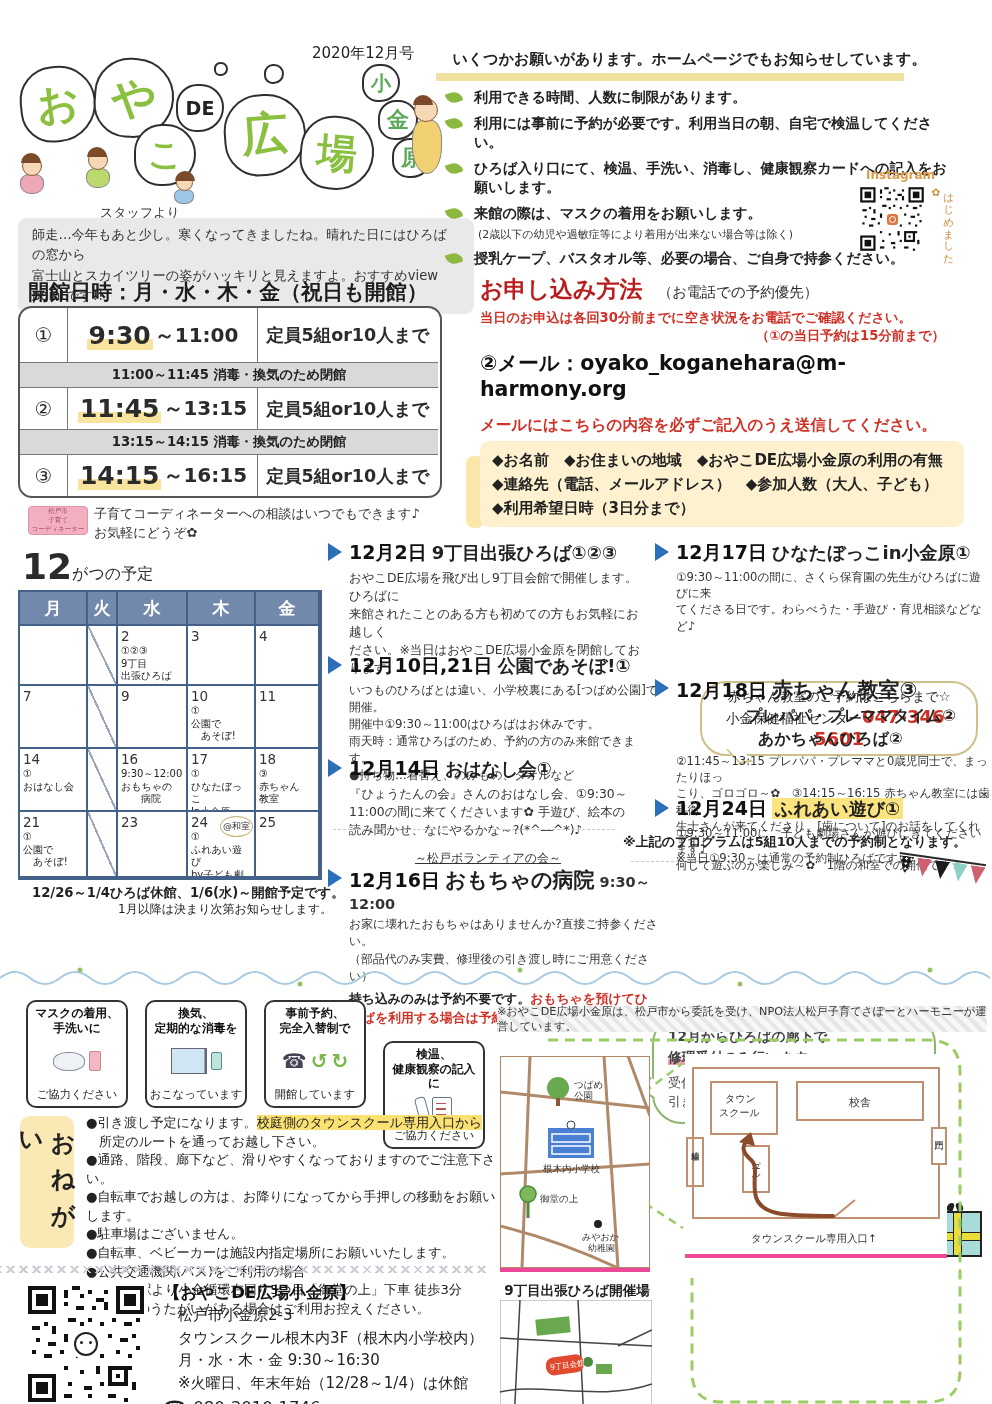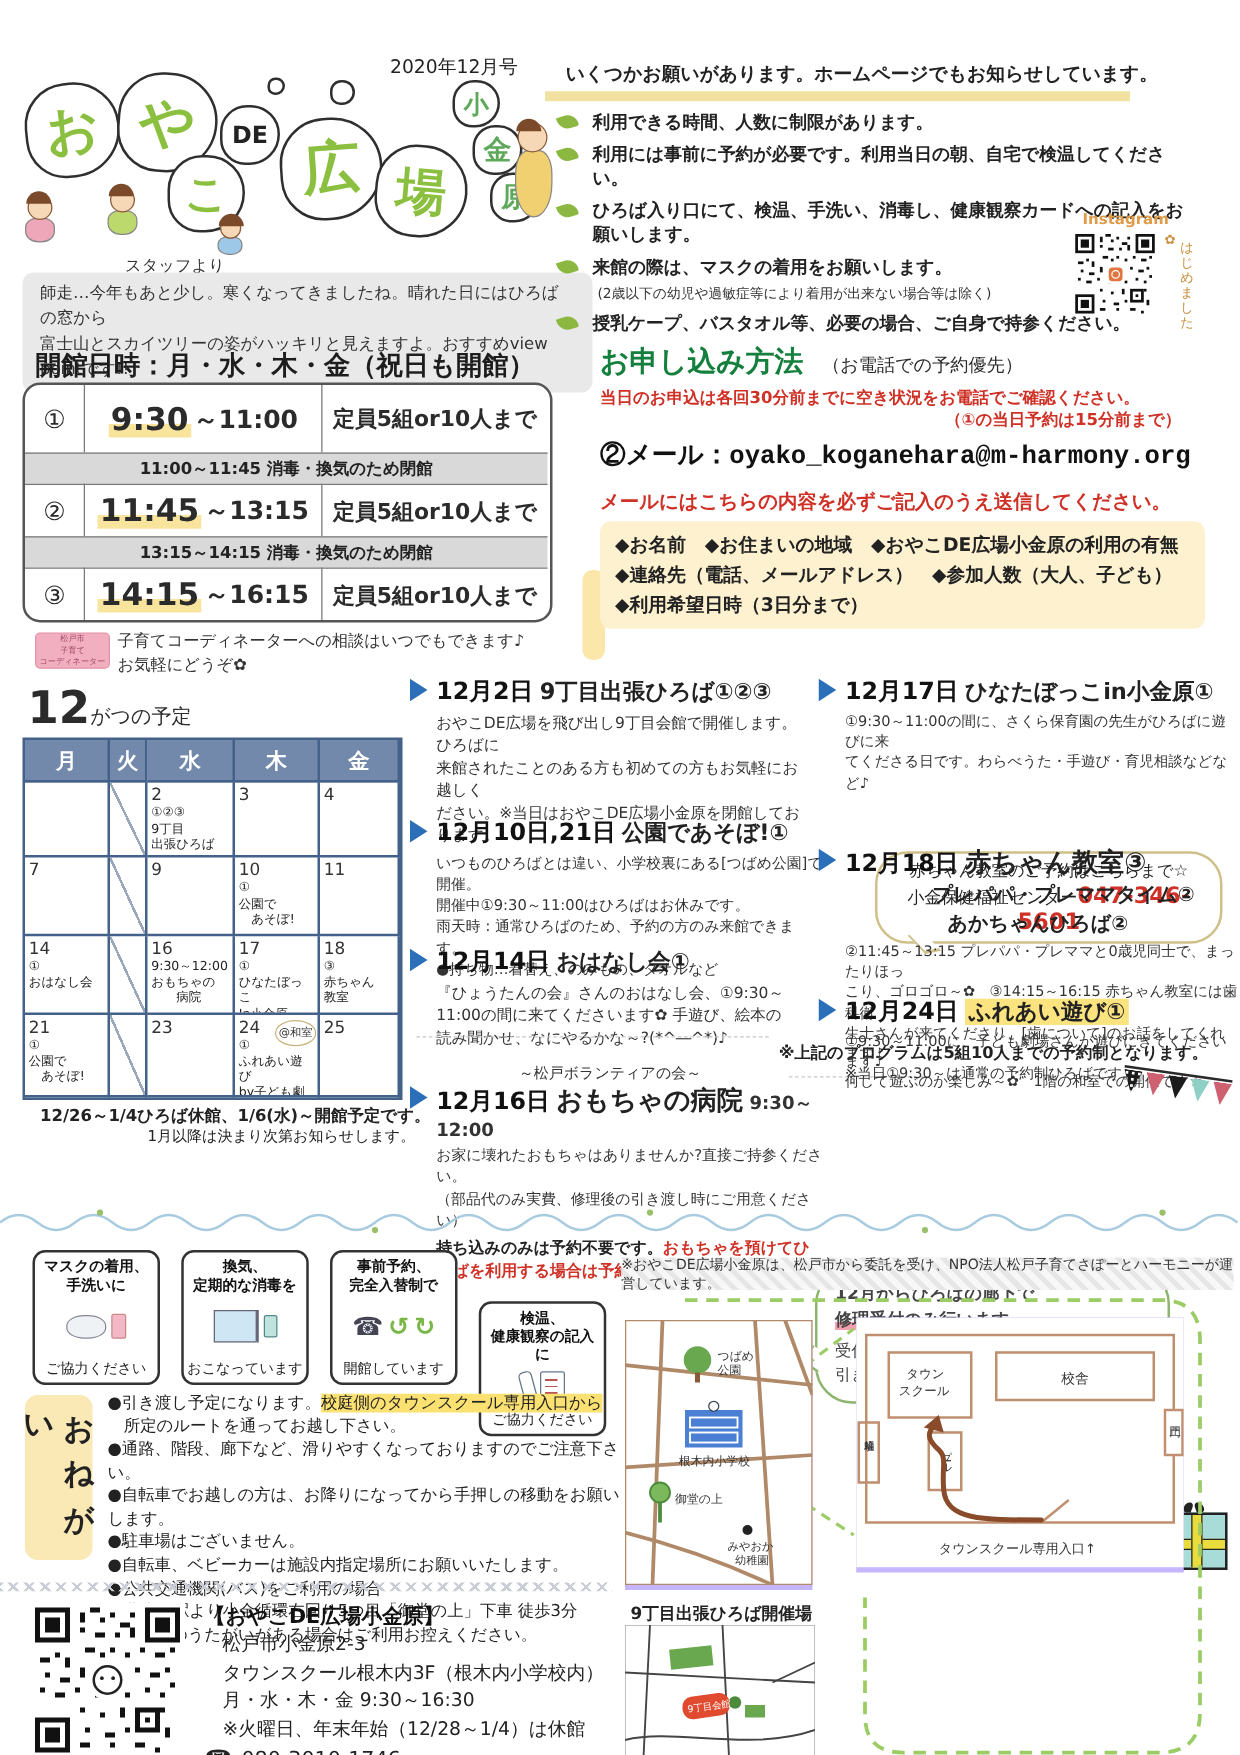--- a/index.html
+++ b/index.html
@@ -39,21 +39,21 @@
   .ht-no{justify-content:center;font-size:20px;border-right:1.5px solid #777;}
   .ht-time{justify-content:center;gap:2px;border-right:1.5px solid #777;}
   .ht-start{font-size:25px;font-weight:bold;background:linear-gradient(transparent 62%,#f9e49e 62%);padding:0 2px;}
   .ht-end{font-size:20px;font-weight:600;}
   .ht-cap{justify-content:center;font-size:17.5px;font-weight:bold;}
   .ht-break{grid-column:1/4;justify-content:center;background:#d9d9d9;font-size:13.2px;font-weight:bold;color:#222;}
   .coordbadge{background:#f2afc0;border:1px solid #e294ab;border-radius:4px;color:#a04a66;
       font-size:6.5px;line-height:1.35;text-align:center;display:flex;align-items:center;justify-content:center;}
   .ytab{background:#fbe7a9;border-radius:8px;}
   
-  .ap-title{font-size:23px;font-weight:bold;color:#15803d;}
+  .ap-title{font-size:23px;font-weight:bold;color:#b91c1c;}
   .ap-sub{font-size:14.5px;font-weight:normal;text-align:center;}
   .red{color:#cf3126;}
   .ap-note{font-size:13.2px;font-weight:600;}
   .ap-line{font-size:20.5px;font-weight:bold;color:#111;}
   .ap-mailnote{font-size:15.5px;font-weight:bold;}
   .ap-ybox{background:#fdf1cf;border-radius:9px;padding:7px 12px;font-size:15px;font-weight:bold;line-height:1.6;color:#222;}
   
   .cal-title-num{font-size:36px;font-weight:bold;}
   .cal-title-suf{font-size:16px;font-weight:normal;}
   .cg{display:grid;grid-template-columns:68px 30px 70px 68px 64px;grid-template-rows:34px 60px 63px 63px 66px;
@@ -121,21 +121,21 @@
       writing-mode:vertical-rl;text-orientation:upright;font-size:24px;font-weight:bold;letter-spacing:8px;color:#222;}
   .onegai-items{font-size:13.1px;line-height:1.42;color:#222;}
   .hl-o{background:#fbe172;}
   .zigzag{height:7px;background:
       repeating-linear-gradient(135deg,#c9ced6 0 2px,transparent 2px 9px),
       repeating-linear-gradient(45deg,#c9ced6 0 2px,transparent 2px 9px);}
   .contact-name{font-size:16.5px;font-weight:bold;color:#111;}
   .contact-line{font-size:15px;color:#222;line-height:1.5;}
   .contact-row{display:flex;align-items:center;gap:8px;font-size:16px;color:#222;margin-top:3px;}
   .cicon{font-size:17px;}
-  .map-frame{background:#c4b5fd;}
+  .map-frame{background:#ec4899;}
   .map3-title{font-size:13.5px;font-weight:bold;color:#222;text-align:center;}
   .bottomline{border-top:1.5px solid #cfd8dd;}
   svg text{font-family:"DejaVu Sans","Liberation Sans",sans-serif;}
   .vtext{writing-mode:vertical-rl;}
 </style>
 </head>
 <body>
 
 <div id="page">
 
@@ -331,21 +331,21 @@
 子育て
 コーディネーター</div>
   <div class="abs pre" style="left:94px;top:477px;font-size:13px;color:#333;line-height:1.45;">子育てコーディネーターへの相談はいつでもできます♪
 お気軽にどうぞ✿</div>
 
   <div class="abs" style="left:480px;top:246px;width:505px;">
     <div><span class="ap-title">お申し込み方法</span>
          <span class="ap-sub" style="margin-left:10px;">（お電話での予約優先）</span></div>
     <div class="ap-note red" style="margin-top:4px;">当日のお申込は各回30分前までに空き状況をお電話でご確認ください。</div>
     <div class="ap-note red" style="text-align:right;width:465px;">（①の当日予約は15分前まで）</div>
-    <div class="ap-line" style="margin-top:4px;font-family:Liberation Mono, monospace;">②メール：oyako_koganehara@m-harmony.org</div>
+    <div class="ap-line" style="margin-top:4px;">②メール：oyako_koganehara@m-harmony.org</div>
     <div class="ap-mailnote red" style="margin-top:14px;">メールにはこちらの内容を必ずご記入のうえ送信してください。</div>
     <div class="ap-ybox pre" style="margin-top:5px;width:460px;">◆お名前　◆お住まいの地域　◆おやこDE広場小金原の利用の有無
 ◆連絡先（電話、メールアドレス）　◆参加人数（大人、子ども）
 ◆利用希望日時（3日分まで）</div>
   </div>
 
   <div class="abs" style="left:22px;top:518px;">
     <span class="cal-title-num">12</span><span class="cal-title-suf">がつの予定</span>
   </div>
   <div class="abs cg" style="left:18px;top:562px;">
@@ -463,21 +463,21 @@
         <div><span class="edate">12月14日</span> <span class="ename">おはなし会①</span></div>
       <div class="edesc pre">『ひょうたんの会』さんのおはなし会、①9:30～
 11:00の間に来てくださいます✿ 手遊び、絵本の
 読み聞かせ、なにやるかな～?(*^―^*)♪</div>
       </div>
   </div>
   <div class="abs dashline" style="left:333px;top:801px;width:282px;"></div>
   <div class="abs" style="left:623px;top:803px;">
     <span class="prognote">※上記のプログラムは5組10人までの予約制となります。</span><span class="dotline"></span>
   </div>
-  <div class="abs vol-head" style="left:328px;top:822px;width:320px;">～松戸ボランティアの会～</div>
+  <div class="abs vol-head" style="left:328px;top:822px;width:320px;text-decoration:underline;">～松戸ボランティアの会～</div>
   <div class="event" style="left:328px;top:838px;width:330px;">
     <span class="earrow"></span>
     <div>
         <div><span class="edate">12月16日</span> <span class="ename big">おもちゃの病院</span> <span class="etime">9:30～12:00</span></div>
       <div class="edesc pre" style="font-size:11.9px;">お家に壊れたおもちゃはありませんか?直接ご持参ください。
 （部品代のみ実費、修理後の引き渡し時にご用意ください）</div>
       <div class="toy-note" style="margin-top:5px;width:308px;"><span>持ち込みのみは予約不要です。</span><span class="red">おもちゃを預けてひろばを利用する場合は予約が必要です。</span></div>
     </div>
   </div>
 

